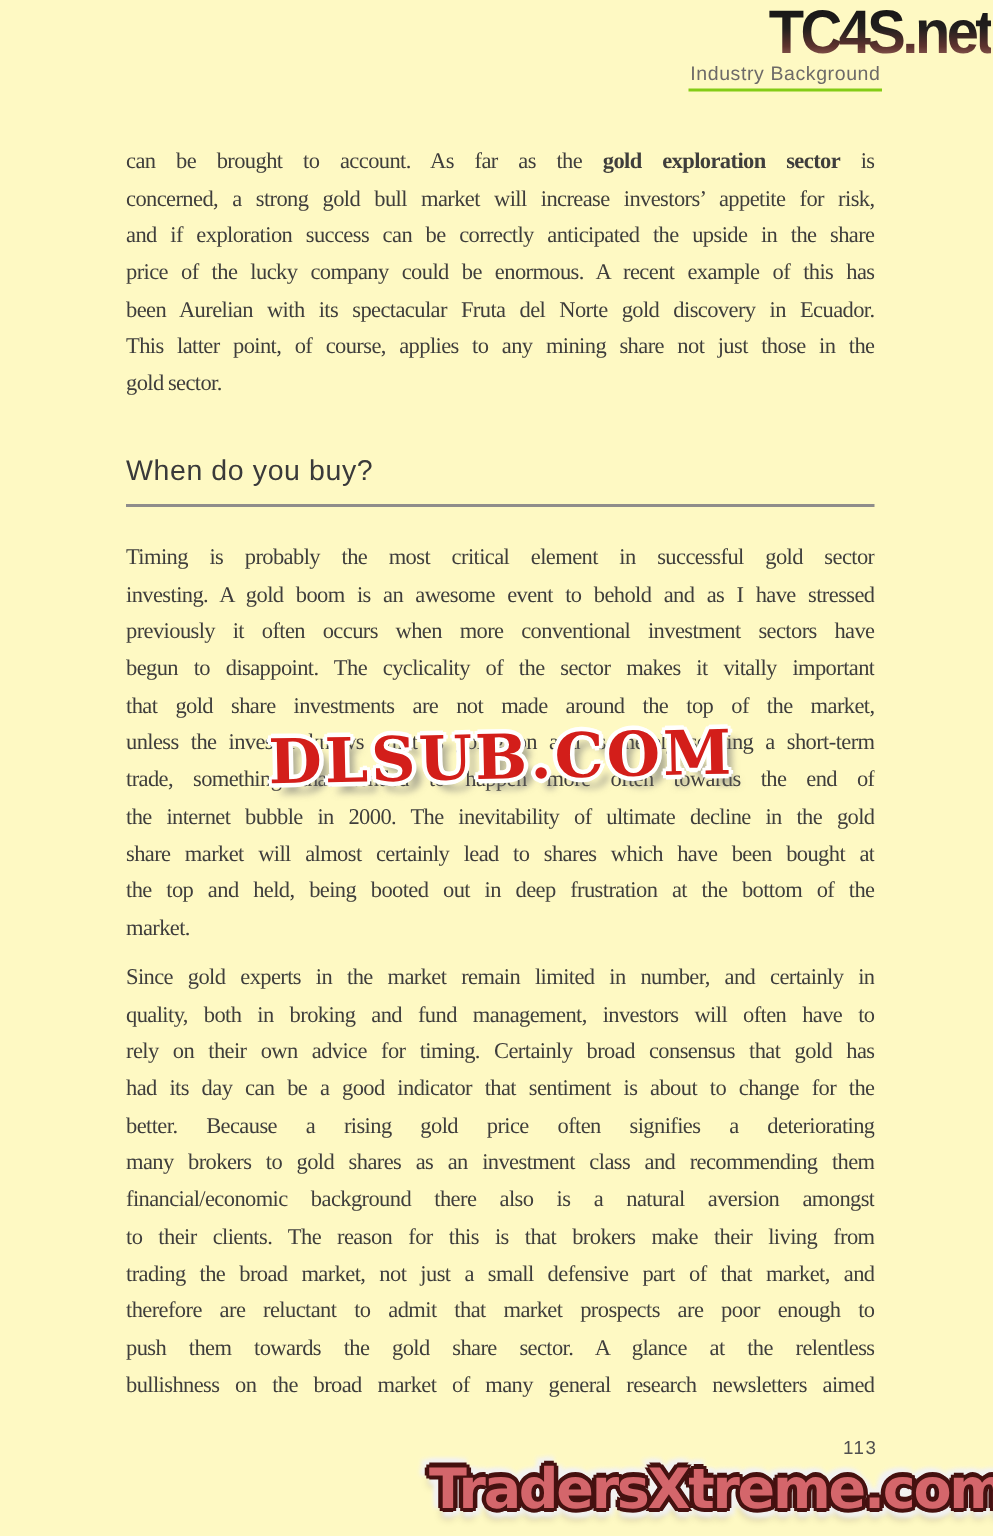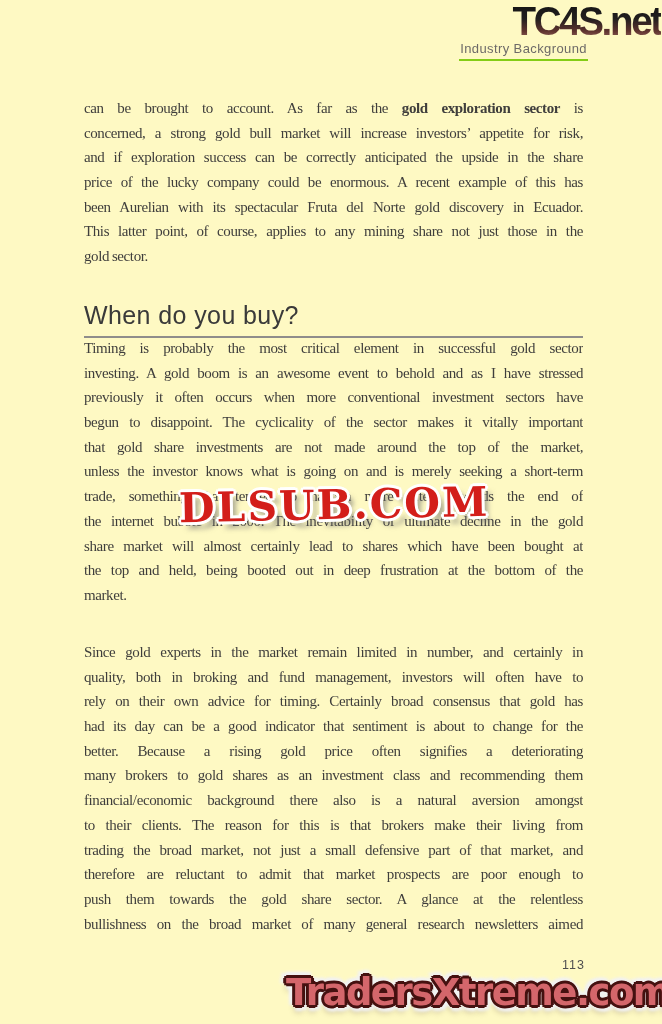--- a/index.html
+++ b/index.html
@@ -28,26 +28,26 @@
   }
 
   
   .para{position:absolute;left:84px;width:499px;
     font-size:15px;line-height:24.7px;letter-spacing:-0.4px;word-spacing:-0.5px;}
   .line{text-align:justify;text-align-last:justify;height:24.7px;overflow:hidden;}
   .line--end{text-align-last:left;}
   .bold{font-weight:700;}
 
   #p1{top:96px;}
-  #p2{top:336px;}
+  #p2{top:360px;}
   #p3{top:640px;}
 
   .page-title{
     position:absolute;left:84px;top:299px;width:499px;
-    font-family:"Liberation Sans", sans-serif;font-size:25px;font-weight:400;
+    font-family:"Liberation Sans", sans-serif;font-size:19px;font-weight:400;
     letter-spacing:.4px;color:#3a3a3a;line-height:32px;
   }
   .title-rule{
     position:absolute;left:84px;top:336px;width:499px;height:2px;background:#8f8d8b;
   }
 
   
   .wm-center{
     position:absolute;left:179px;top:479px;
     font-family:"DejaVu Serif", serif;font-weight:700;font-size:41px;

